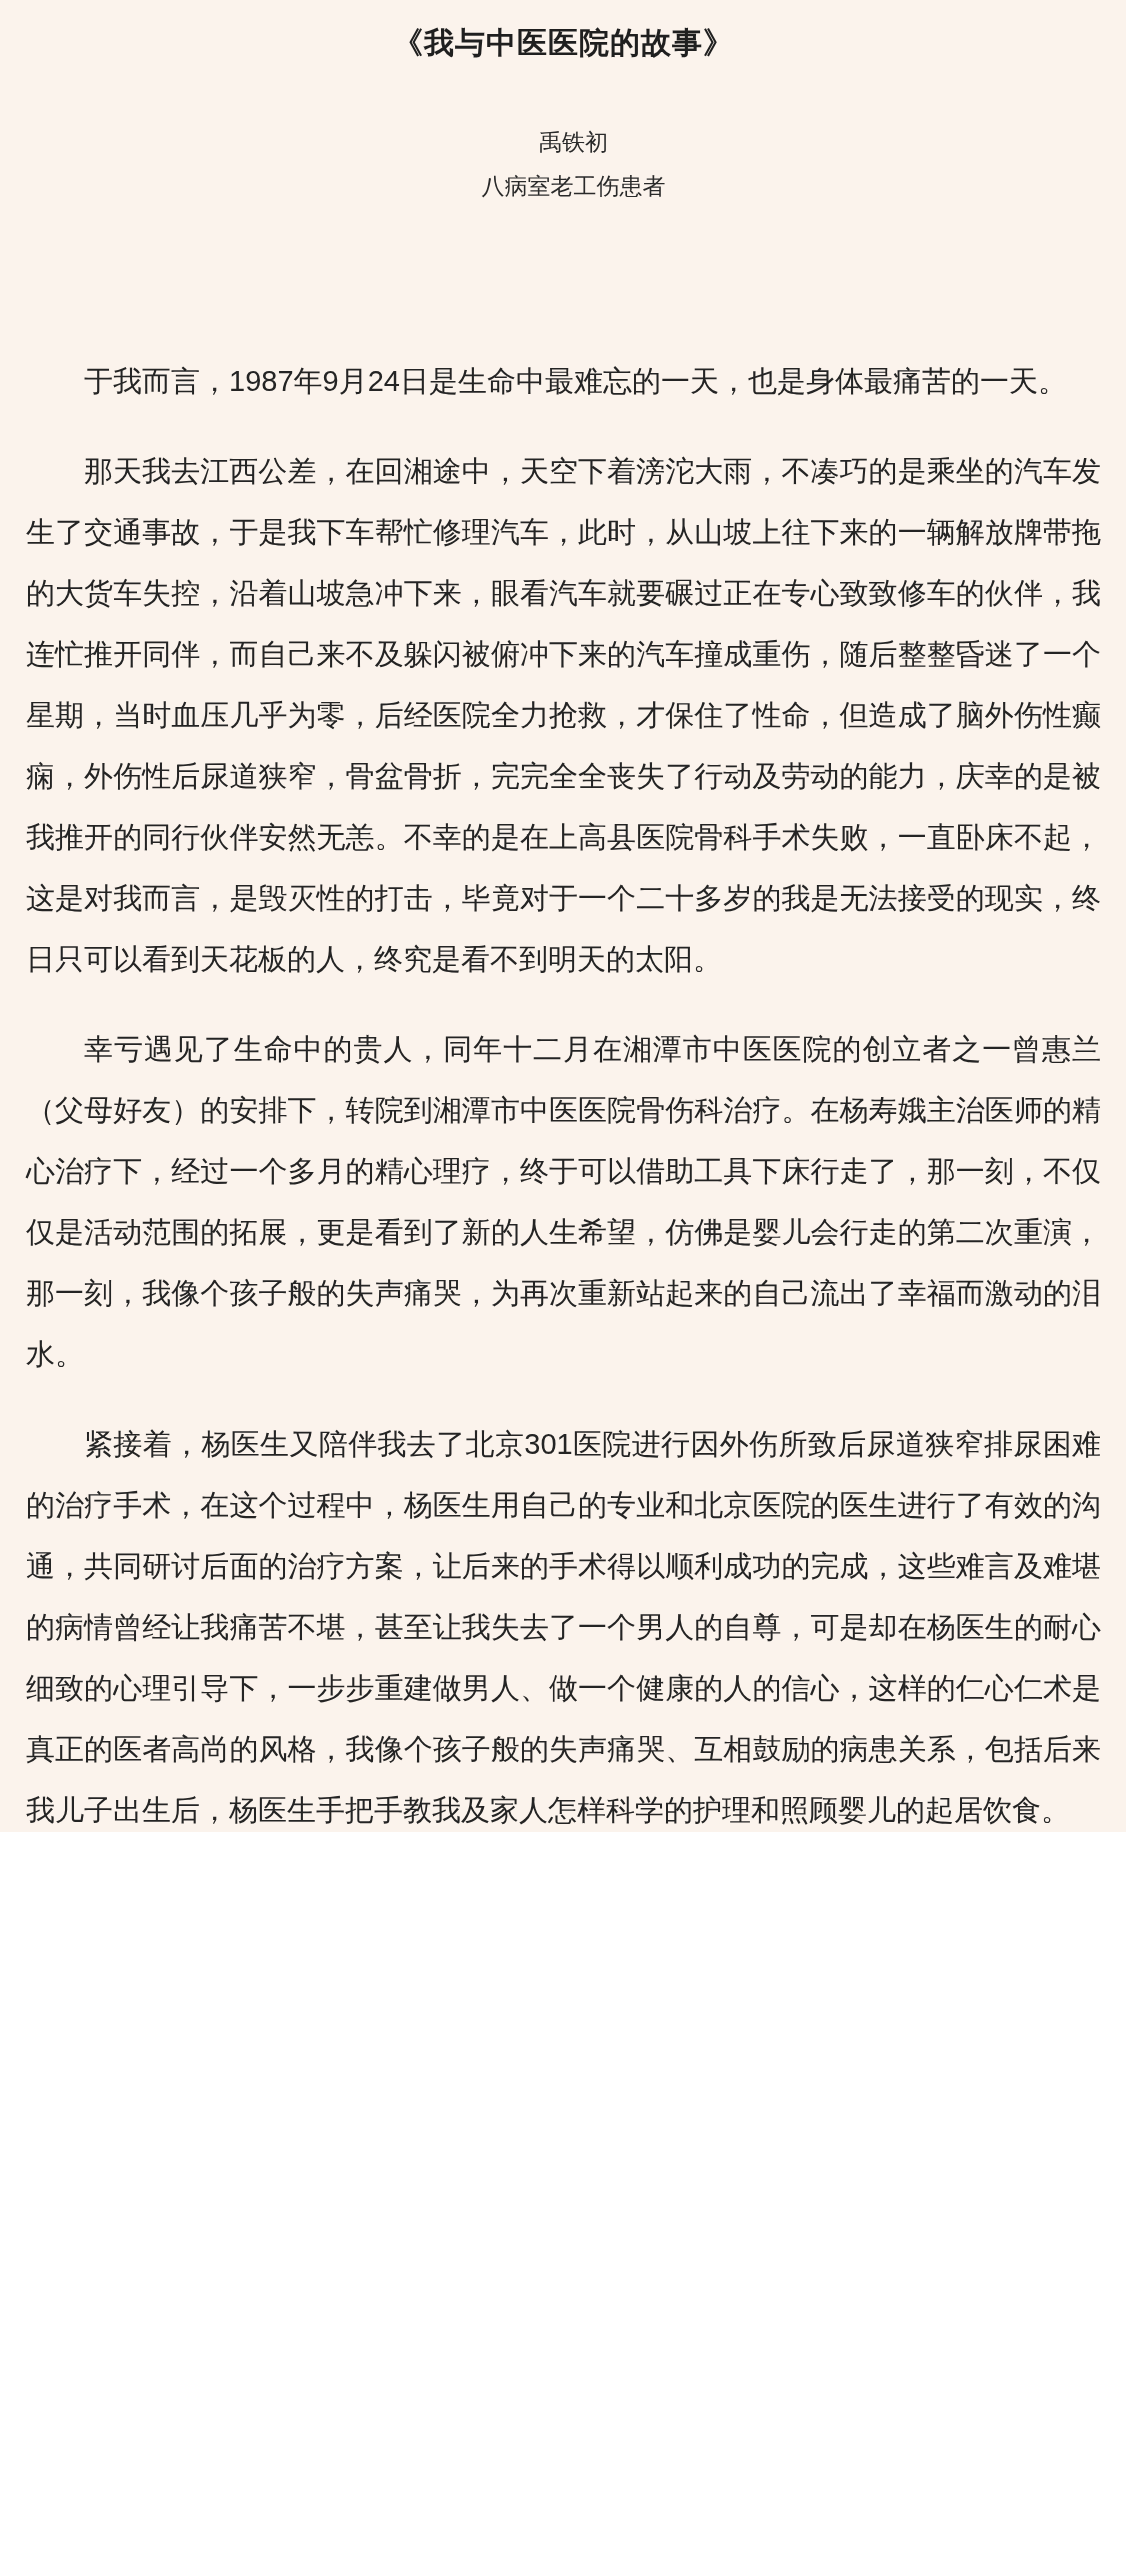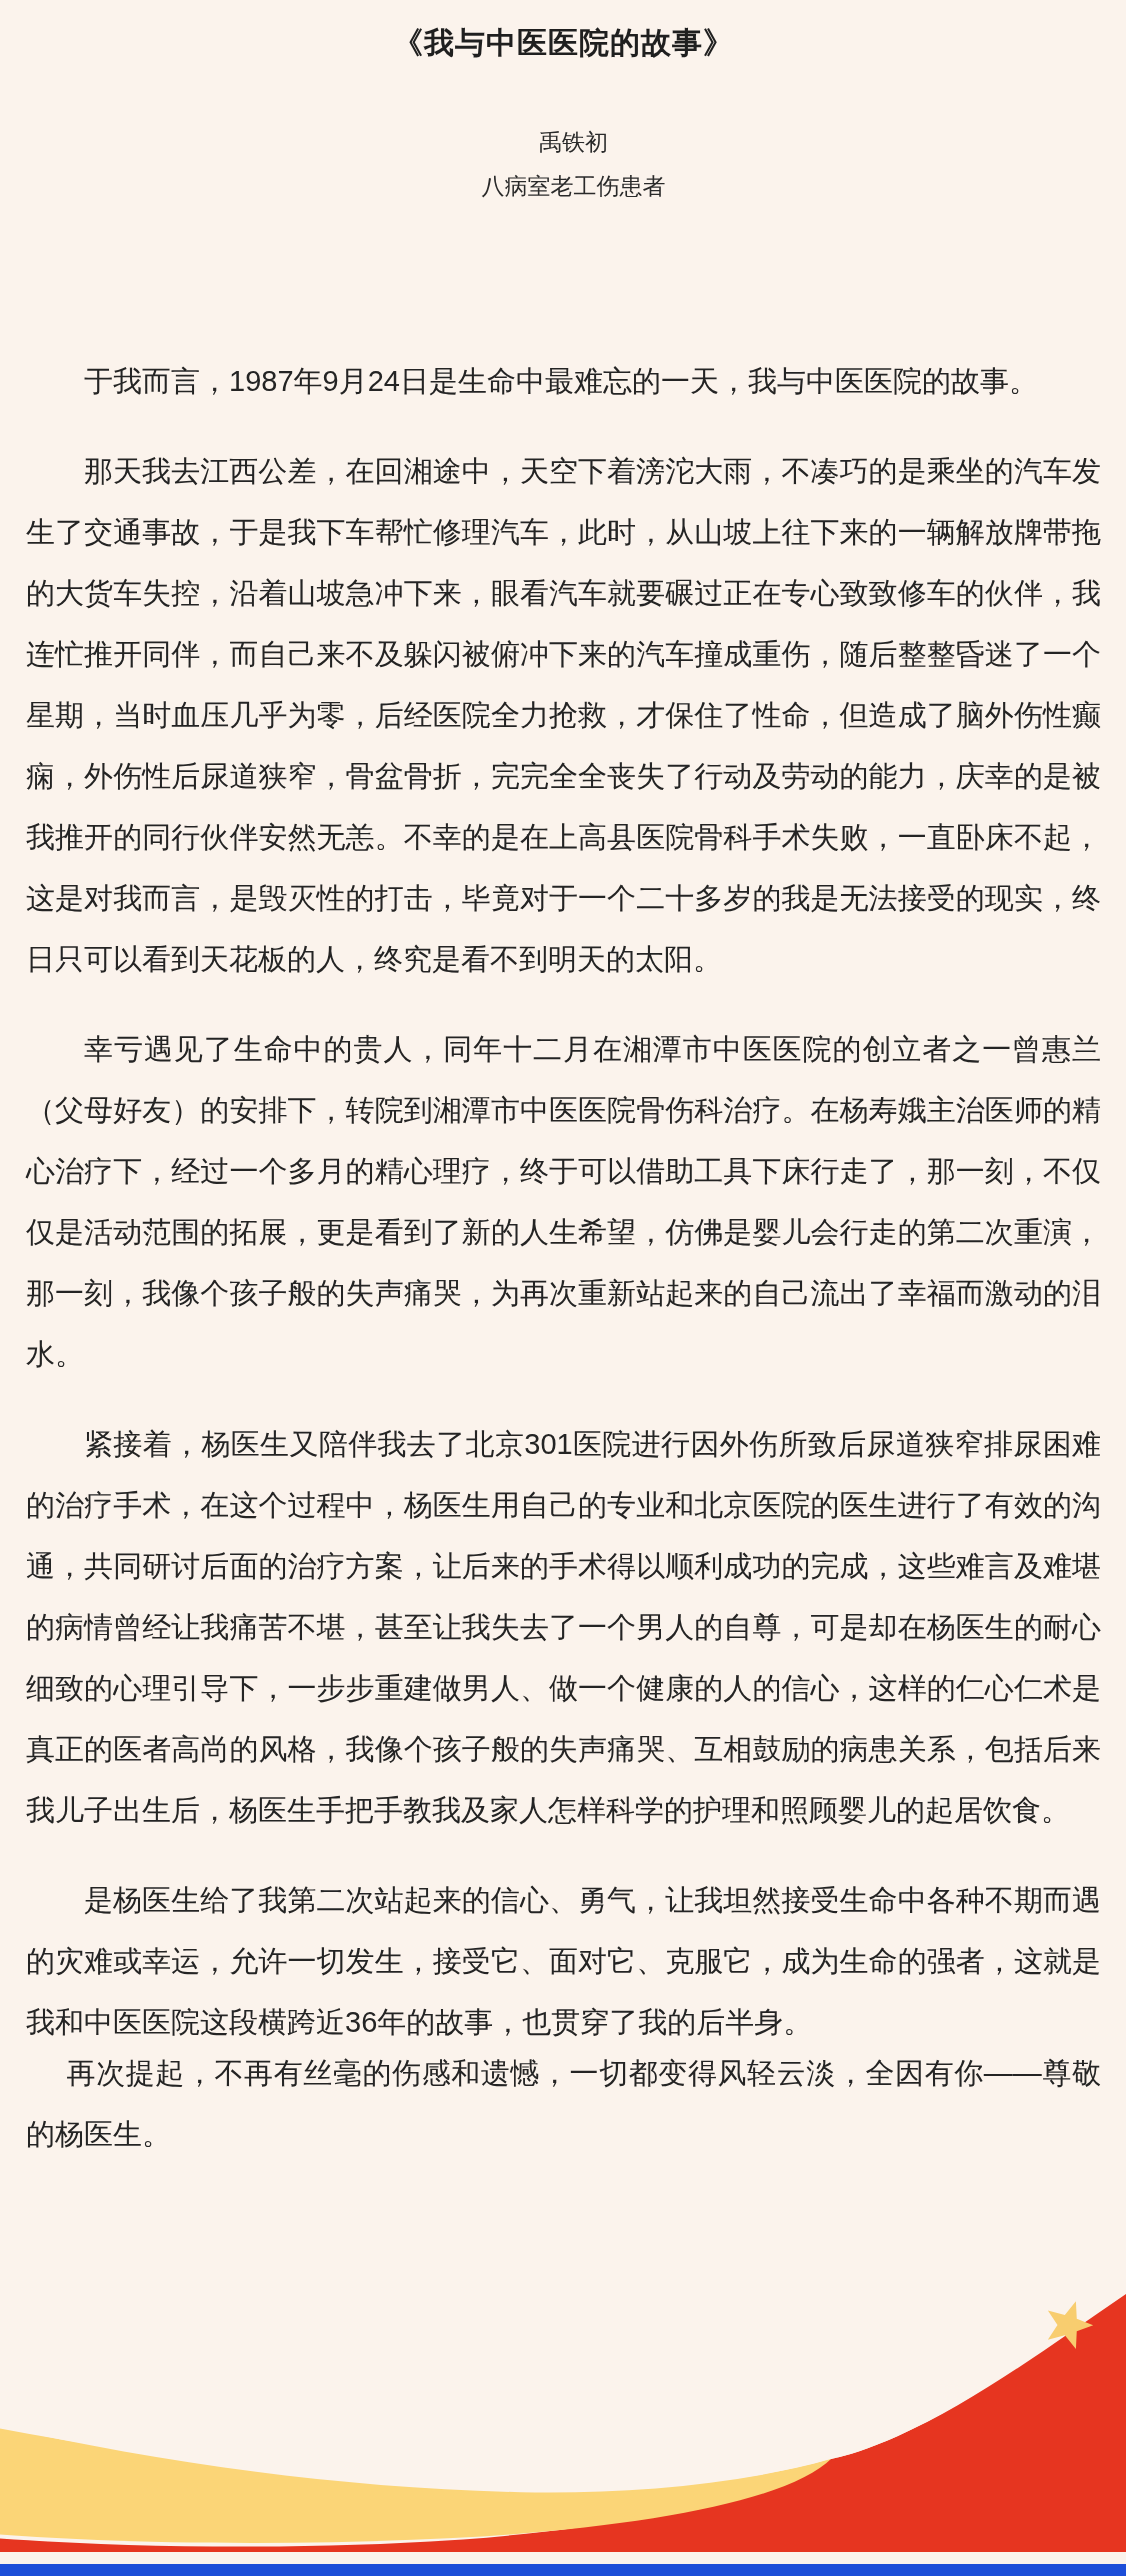--- a/index.html
+++ b/index.html
@@ -4,21 +4,21 @@
 <style>
   html, body {
     margin: 0;
     padding: 0;
     background: #ffffff;
     font-family: "Liberation Sans", sans-serif;
   }
   .page {
     position: relative;
     width: 1127px;
-    height: 2576px;
+    height: 1832px;
     margin: 0 auto;
     background: #1d4ed8;
     overflow: hidden;
   }
   .paper {
     position: absolute;
     top: 0;
     left: 0;
     width: 1127px;
     height: 2564px;
@@ -80,21 +80,21 @@
   <div class="paper">
 
     <div class="page-title">《我与中医医院的故事》</div>
 
     <div class="byline">
       <div>禹铁初</div>
       <div>八病室老工伤患者</div>
     </div>
 
     <div class="article">
-      <p>于我而言，1987年9月24日是生命中最难忘的一天，我与中医医院的故事。</p>
+      <p>于我而言，1987年9月24日是生命中最难忘的一天，也是身体最痛苦的一天。</p>
       <p>那天我去江西公差，在回湘途中，天空下着滂沱大雨，不凑巧的是乘坐的汽车发生了交通事故，于是我下车帮忙修理汽车，此时，从山坡上往下来的一辆解放牌带拖的大货车失控，沿着山坡急冲下来，眼看汽车就要碾过正在专心致致修车的伙伴，我连忙推开同伴，而自己来不及躲闪被俯冲下来的汽车撞成重伤，随后整整昏迷了一个星期，当时血压几乎为零，后经医院全力抢救，才保住了性命，但造成了脑外伤性癫痫，外伤性后尿道狭窄，骨盆骨折，完完全全丧失了行动及劳动的能力，庆幸的是被我推开的同行伙伴安然无恙。不幸的是在上高县医院骨科手术失败，一直卧床不起，这是对我而言，是毁灭性的打击，毕竟对于一个二十多岁的我是无法接受的现实，终日只可以看到天花板的人，终究是看不到明天的太阳。</p>
       <p>幸亏遇见了生命中的贵人，同年十二月在湘潭市中医医院的创立者之一曾惠兰（父母好友）的安排下，转院到湘潭市中医医院骨伤科治疗。在杨寿娥主治医师的精心治疗下，经过一个多月的精心理疗，终于可以借助工具下床行走了，那一刻，不仅仅是活动范围的拓展，更是看到了新的人生希望，仿佛是婴儿会行走的第二次重演，那一刻，我像个孩子般的失声痛哭，为再次重新站起来的自己流出了幸福而激动的泪水。</p>
       <p>紧接着，杨医生又陪伴我去了北京301医院进行因外伤所致后尿道狭窄排尿困难的治疗手术，在这个过程中，杨医生用自己的专业和北京医院的医生进行了有效的沟通，共同研讨后面的治疗方案，让后来的手术得以顺利成功的完成，这些难言及难堪的病情曾经让我痛苦不堪，甚至让我失去了一个男人的自尊，可是却在杨医生的耐心细致的心理引导下，一步步重建做男人、做一个健康的人的信心，这样的仁心仁术是真正的医者高尚的风格，我像个孩子般的失声痛哭、互相鼓励的病患关系，包括后来我儿子出生后，杨医生手把手教我及家人怎样科学的护理和照顾婴儿的起居饮食。</p>
       <p class="tight">是杨医生给了我第二次站起来的信心、勇气，让我坦然接受生命中各种不期而遇的灾难或幸运，允许一切发生，接受它、面对它、克服它，成为生命的强者，这就是我和中医医院这段横跨近36年的故事，也贯穿了我的后半身。</p>
       <p class="last">再次提起，不再有丝毫的伤感和遗憾，一切都变得风轻云淡，全因有你——尊敬的杨医生。</p>
     </div>
 
     <svg class="footer-wave" viewBox="0 0 1168 290" xmlns="http://www.w3.org/2000/svg" preserveAspectRatio="none">
 
       <path d="M1168,22 C1090,75 1010,135 930,170 C900,183 880,190 862,193 C800,235 640,265 480,277 C320,288 140,286 0,276 L0,290 L1168,290 Z" fill="#e63520"></path>

